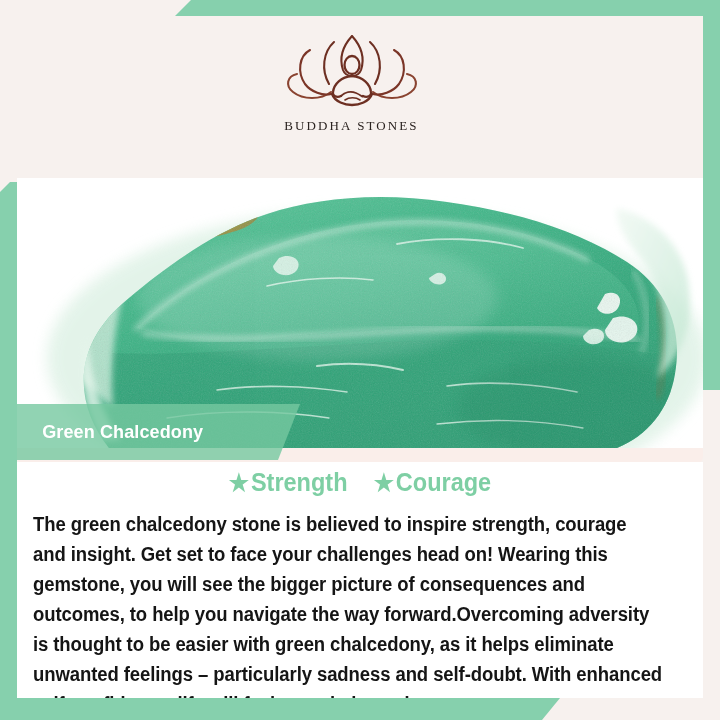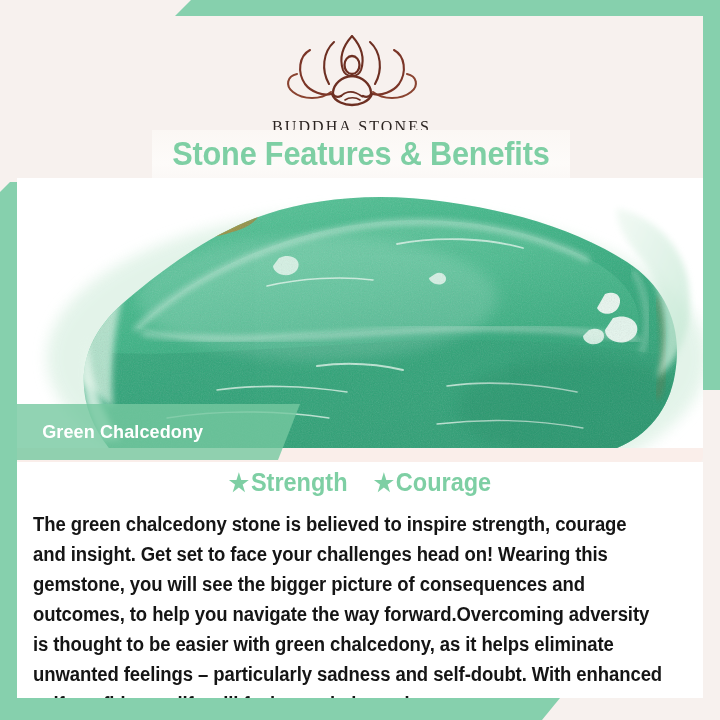--- a/index.html
+++ b/index.html
@@ -40,21 +40,21 @@
     background:#f7f1ee;z-index:4;
   }
   .logo-wrap{
     position:absolute;top:14px;left:0;right:0;
     display:flex;flex-direction:column;align-items:center;
   }
   .logo-mark{display:block;}
   .logo-word{
     margin-top:4px;
     font-family:"Liberation Serif", serif;
-    font-size:16px;letter-spacing:2.1px;color:#2b2320;
+    font-size:13px;letter-spacing:2.1px;color:#2b2320;
     font-weight:400;
   }
 
   
   .title-banner{
     position:absolute;top:130px;left:152px;width:418px;height:48px;
     background:linear-gradient(180deg,#fbf7f4 0%,#fdfbf9 70%,#fbf8f6 100%);
     display:flex;align-items:center;justify-content:center;
     z-index:7;
   }
@@ -164,23 +164,20 @@
             <path d="M55 64 C58 72 68 75 75 75 C82 75 92 72 95 64" stroke="#6d2f22" stroke-width="2.3"></path>
             <path d="M64 66 C68 62 74 61 79 63 C84 65 86 68 86 66" stroke="#6d2f22" stroke-width="1.8"></path>
             <path d="M68 70 C72 67 79 67 83 70" stroke="#6d2f22" stroke-width="1.6"></path>
           </g>
         </svg>
       </span>
       <span class="logo-word">BUDDHA STONES</span>
     </div>
   </div>
 
-  <div class="title-banner">
-    <span class="title-text">Stone Features &amp; Benefits</span>
-  </div>
 
   <div class="photo">
     <svg viewBox="0 0 686 270" preserveAspectRatio="none" xmlns="http://www.w3.org/2000/svg">
       <defs>
         <linearGradient id="gMain" x1="0.15" y1="0.05" x2="0.8" y2="1">
           <stop offset="0%" stop-color="#63c99e"></stop>
           <stop offset="30%" stop-color="#43b98b"></stop>
           <stop offset="62%" stop-color="#32a97c"></stop>
           <stop offset="100%" stop-color="#2f9e74"></stop>
         </linearGradient>

